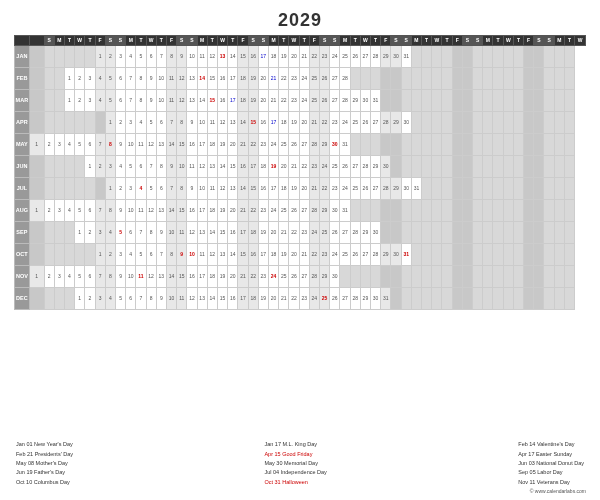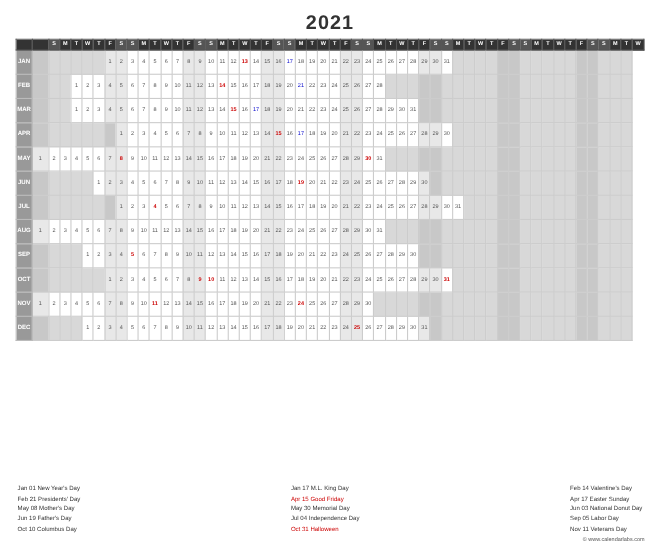--- a/index.html
+++ b/index.html
@@ -121,21 +121,21 @@
     #footer-url {
       font-size: 5px;
       color: #555;
       align-self: flex-end;
       margin-top: 1px;
     }
   </style>
 </head>
 <body>
 
-<div id="year-title">2021</div>
+<div id="year-title">2029</div>
 
 <div id="calendar-container">
   <table class="calendar">
     <thead>
       <tr id="header-row">
         <th style="background:#333;width:14px;"></th>
 
       <th class="day-header" style="width: 14px;"></th>
           <th class="day-header" style="width: 9.7px; background: rgb(85, 85, 85);">S</th>
           <th class="day-header" style="width: 9.7px;">M</th>

